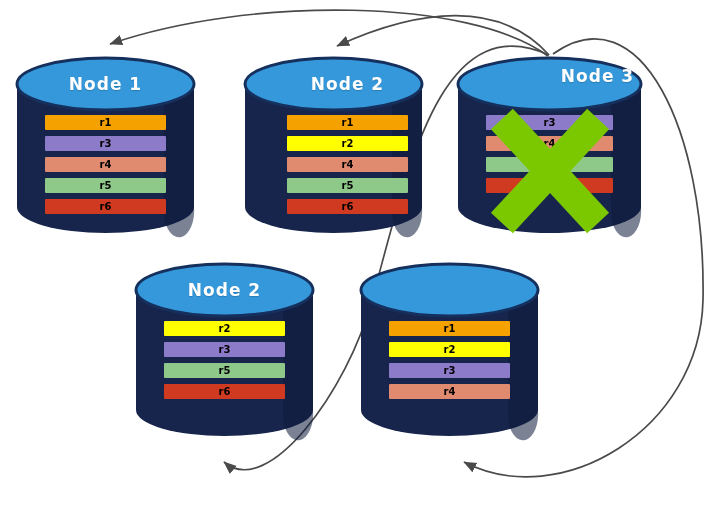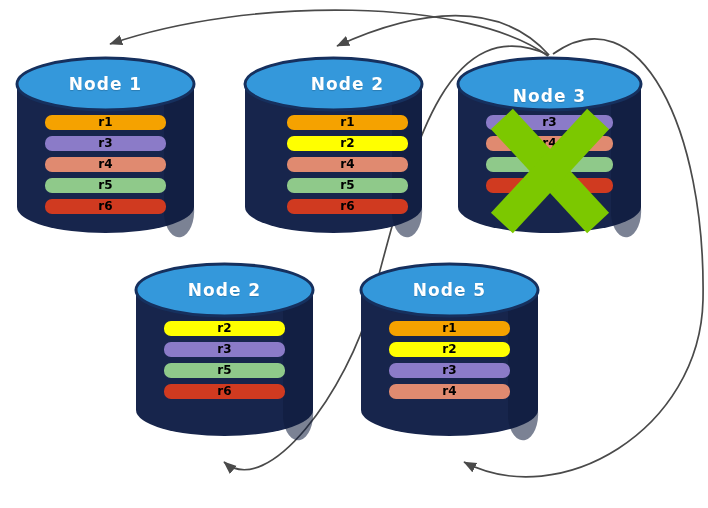--- a/index.html
+++ b/index.html
@@ -22,24 +22,24 @@
     font-size:17px;
     letter-spacing:1px;
     white-space:nowrap;
     text-shadow:0 1px 1px rgba(0,0,0,.18);
   }
   .bars{position:absolute;left:0;width:100%;}
   .bar{
     position:relative;
     height:15px;
     margin:0 auto 6px auto;
-    border-radius:7px;
+    border-radius:1px;
     color:#000000;
     font-weight:bold;
-    font-size:12px;
+    font-size:10px;
     line-height:15px;
     text-align:center;
   }
   .bar:last-child{margin-bottom:12px;}
   .xmark{position:absolute;pointer-events:none;}
 </style>
 </head>
 <body>
 
 <div id="stage">
@@ -88,21 +88,21 @@
           <div class="bar" style="background: rgb(143, 201, 138); width: 121px;">r5</div>
           <div class="bar" style="background: rgb(208, 58, 32); width: 121px;">r6</div>
         </div>
       </div>
       <div class="node" style="left: 458px; top: 58px; width: 183px; height: 175px;">
         <svg width="183" height="181">
           <path d="M 0 26 L 0 149 A 91.5 26 0 0 0 183 149 L 183 26 Z" fill="#17254c"></path>
           <path d="M 153 14 L 153 157 A 15 26 0 0 0 183 149 L 183 26 Z" fill="#0f1c3d" opacity="0.55"></path>
           <ellipse cx="91.5" cy="26" rx="91.5" ry="26" fill="#3498db" stroke="#16305e" stroke-width="3"></ellipse>
         </svg>
-        <div class="node-title" style="top: 28px;">Node  3</div>
+        <div class="node-title" style="top: 8px; padding-left: 48px;">Node  3</div>
         <div class="bars" style="top: 57px;">
           <div class="bar" style="background: rgb(139, 123, 200); width: 127px;">r3</div>
           <div class="bar" style="background: rgb(224, 138, 112); width: 127px;">r4</div>
           <div class="bar" style="background: rgb(143, 201, 138); width: 127px;">r5</div>
           <div class="bar" style="background: rgb(208, 58, 32); width: 127px;">r6</div>
         </div>
         <svg class="xmark" width="130" height="130" viewBox="0 0 100 100" style="left: 26.5px; top: 48px;">
           <g stroke="#7cc800" stroke-width="23" stroke-linecap="butt">
             <line x1="13" y1="10" x2="87" y2="90"></line>
             <line x1="87" y1="10" x2="13" y2="90"></line>
@@ -122,21 +122,20 @@
           <div class="bar" style="background: rgb(143, 201, 138); width: 121px;">r5</div>
           <div class="bar" style="background: rgb(208, 58, 32); width: 121px;">r6</div>
         </div>
       </div>
       <div class="node" style="left: 361px; top: 264px; width: 177px; height: 172px;">
         <svg width="177" height="178">
           <path d="M 0 26 L 0 146 A 88.5 26 0 0 0 177 146 L 177 26 Z" fill="#17254c"></path>
           <path d="M 147 14 L 147 154 A 15 26 0 0 0 177 146 L 177 26 Z" fill="#0f1c3d" opacity="0.55"></path>
           <ellipse cx="88.5" cy="26" rx="88.5" ry="26" fill="#3498db" stroke="#16305e" stroke-width="3"></ellipse>
         </svg>
-        <div class="node-title" style="top: 16px;">Node  5</div>
         <div class="bars" style="top: 57px;">
           <div class="bar" style="background: rgb(245, 162, 0); width: 121px;">r1</div>
           <div class="bar" style="background: rgb(255, 255, 0); width: 121px;">r2</div>
           <div class="bar" style="background: rgb(139, 123, 200); width: 121px;">r3</div>
           <div class="bar" style="background: rgb(224, 138, 112); width: 121px;">r4</div>
         </div>
       </div>
     </div>
 
 </div>

